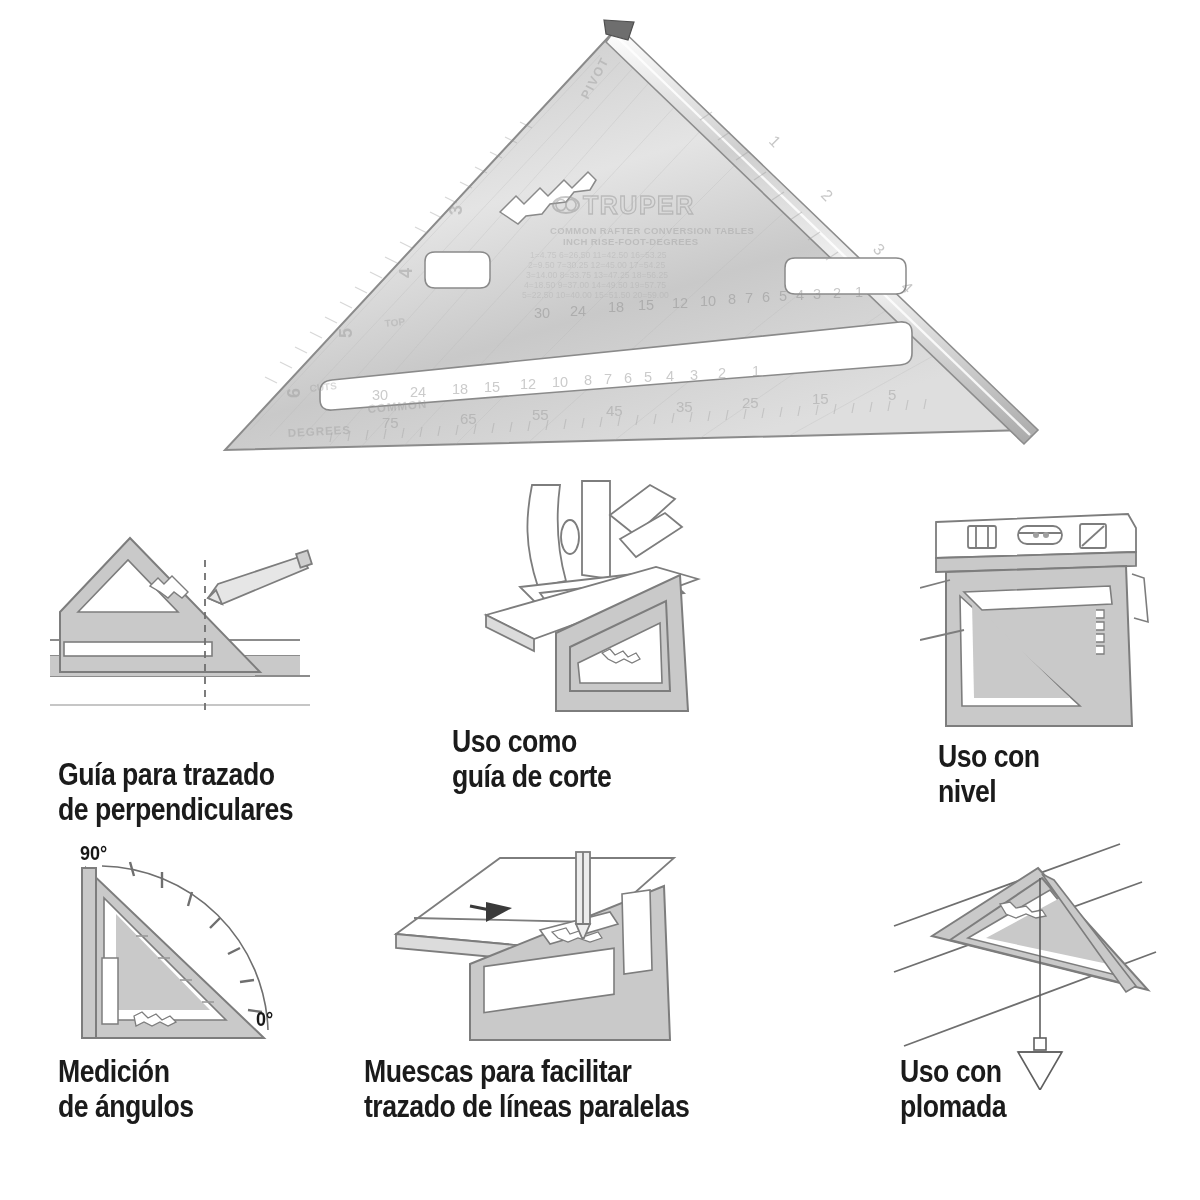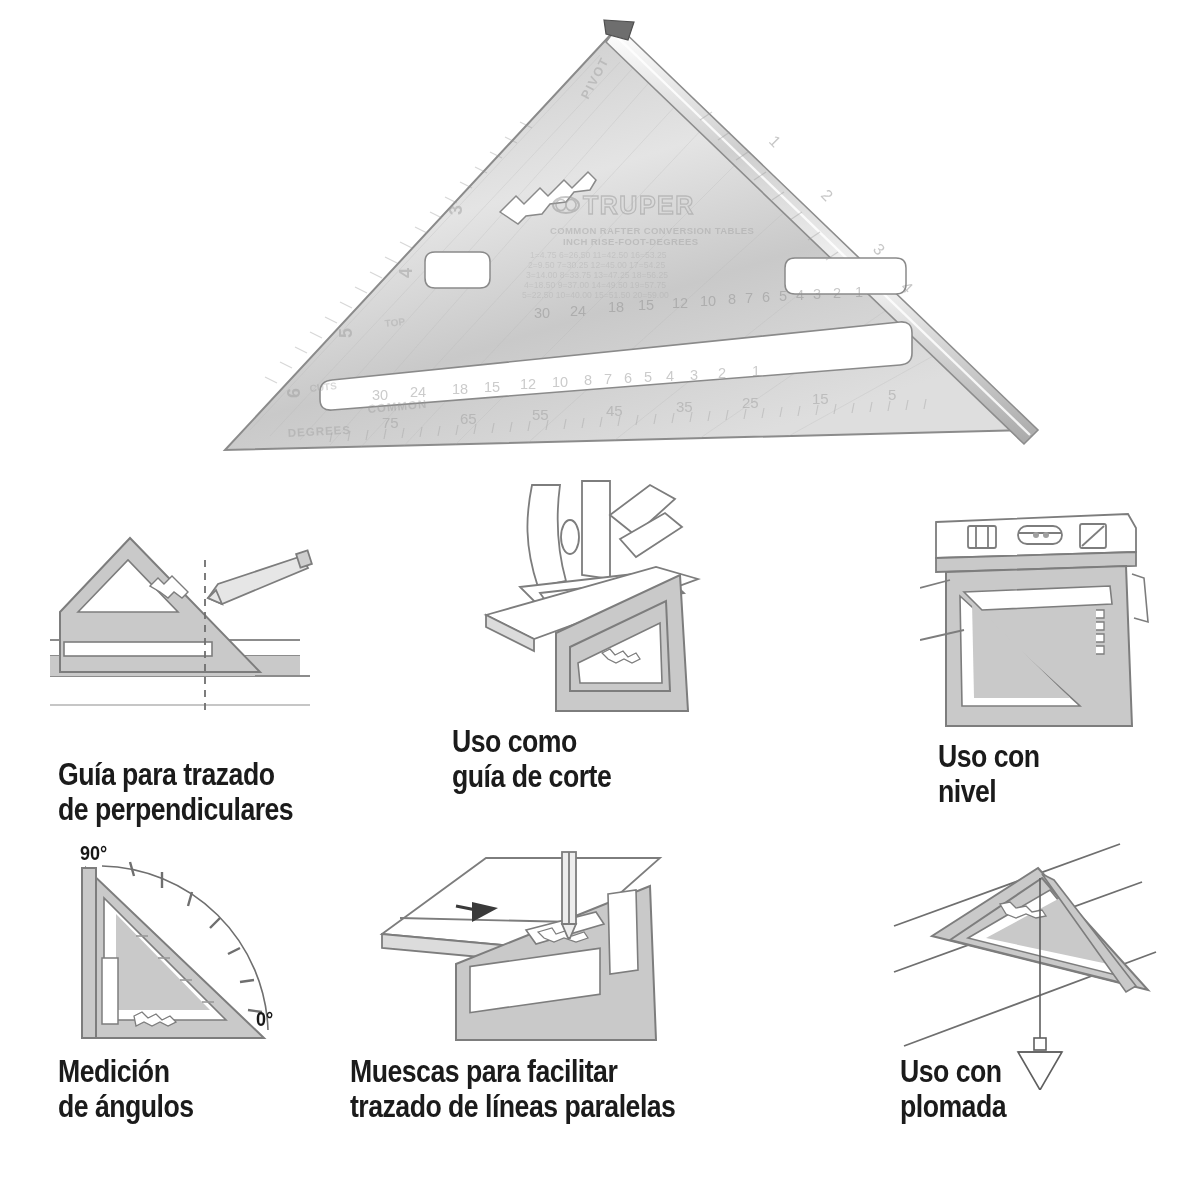--- a/index.html
+++ b/index.html
@@ -45,21 +45,21 @@
   #cell-cut .cap    { left:22px;  top:255px; }
 
   #cell-level       { left:900px; top:20px;  width:300px; height:360px; }
   #cell-level .art  { left:20px;  top:10px; }
   #cell-level .cap  { left:38px;  top:250px; }
 
   #cell-angles      { left:40px;  top:360px; width:330px; height:330px; }
   #cell-angles .art { left:18px;  top:10px; }
   #cell-angles .cap { left:18px;  top:225px; }
 
-  #cell-parallel    { left:350px; top:380px; width:520px; height:320px; }
+  #cell-parallel    { left:364px; top:380px; width:520px; height:320px; }
   #cell-parallel .art { left:10px; top:0px; }
   #cell-parallel .cap { left:0px;  top:205px; }
 
   #cell-plumb       { left:880px; top:370px; width:320px; height:330px; }
   #cell-plumb .art  { left:10px;  top:0px; }
   #cell-plumb .cap  { left:20px;  top:215px; }
 
   .deg-label {
     position:absolute;
     font-family:"Liberation Sans", sans-serif;

